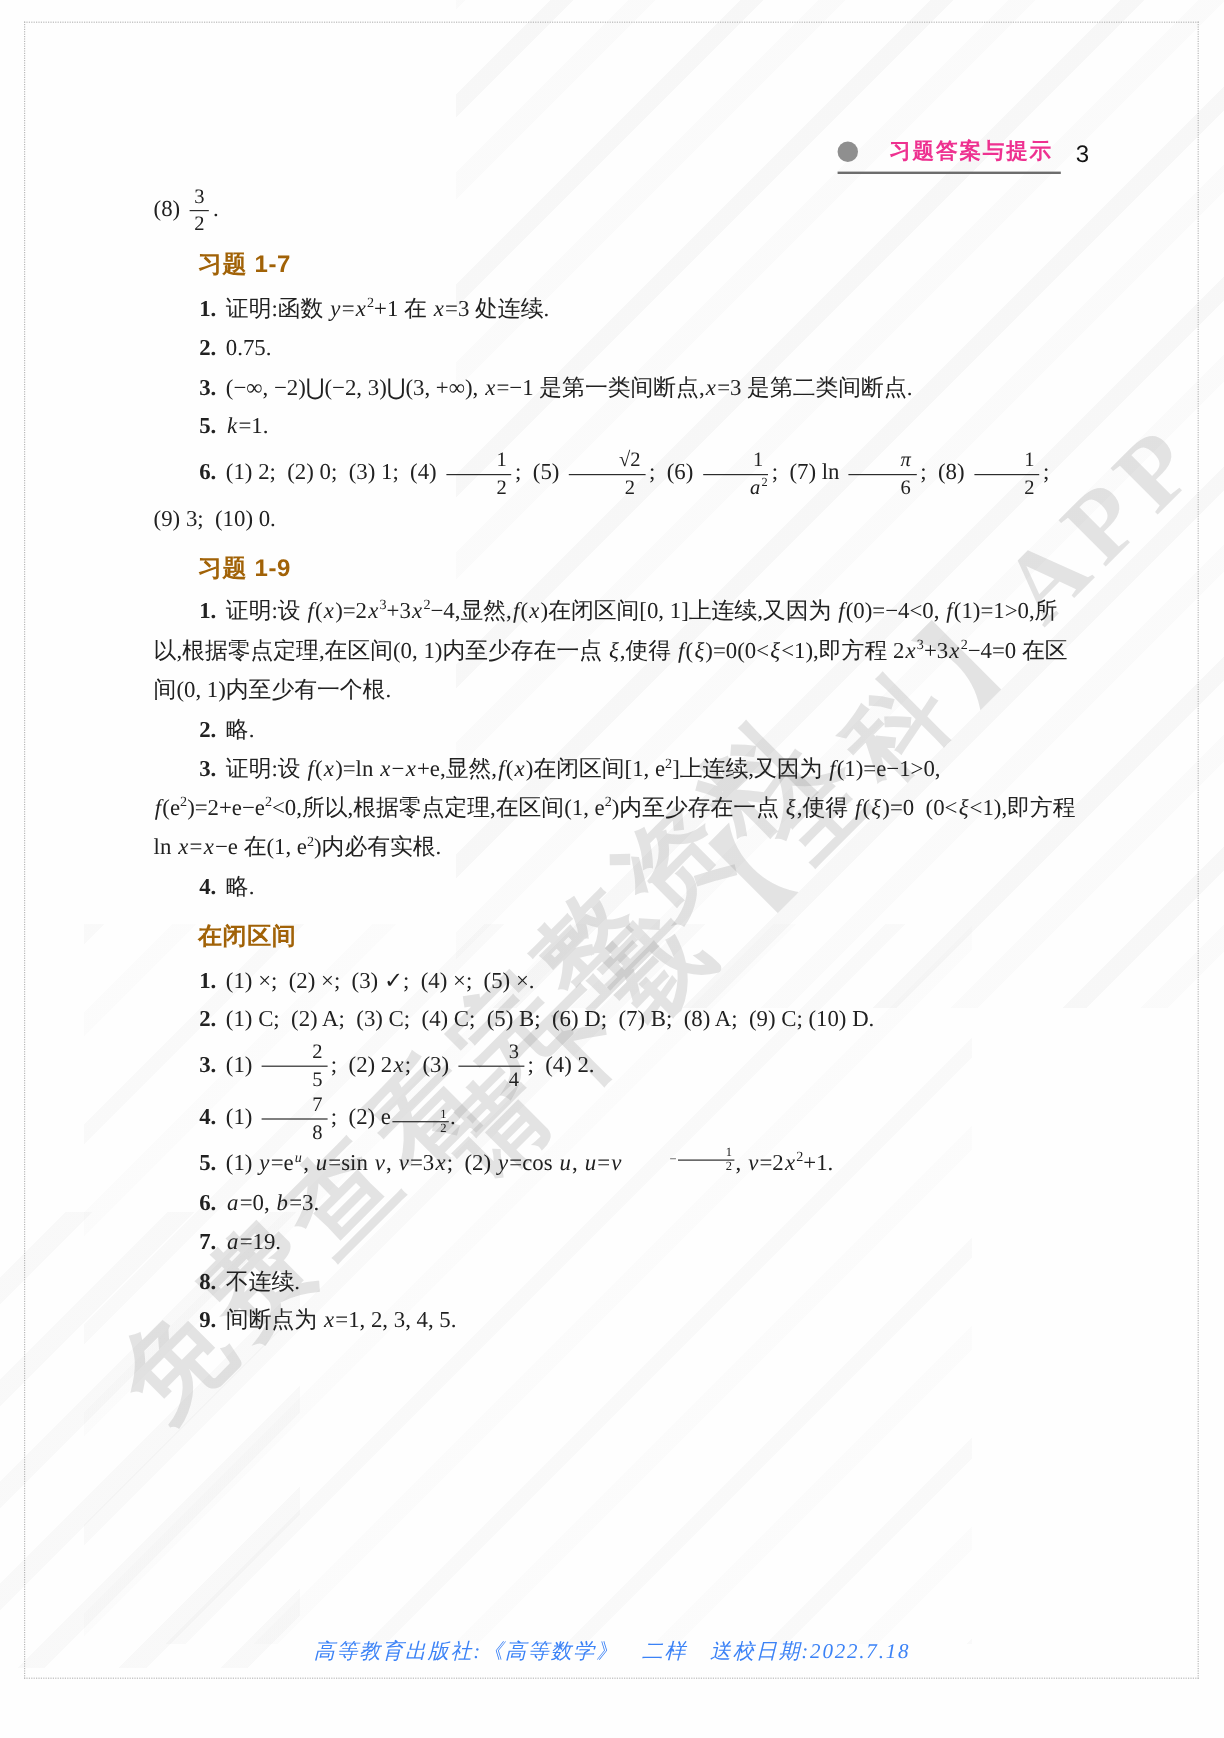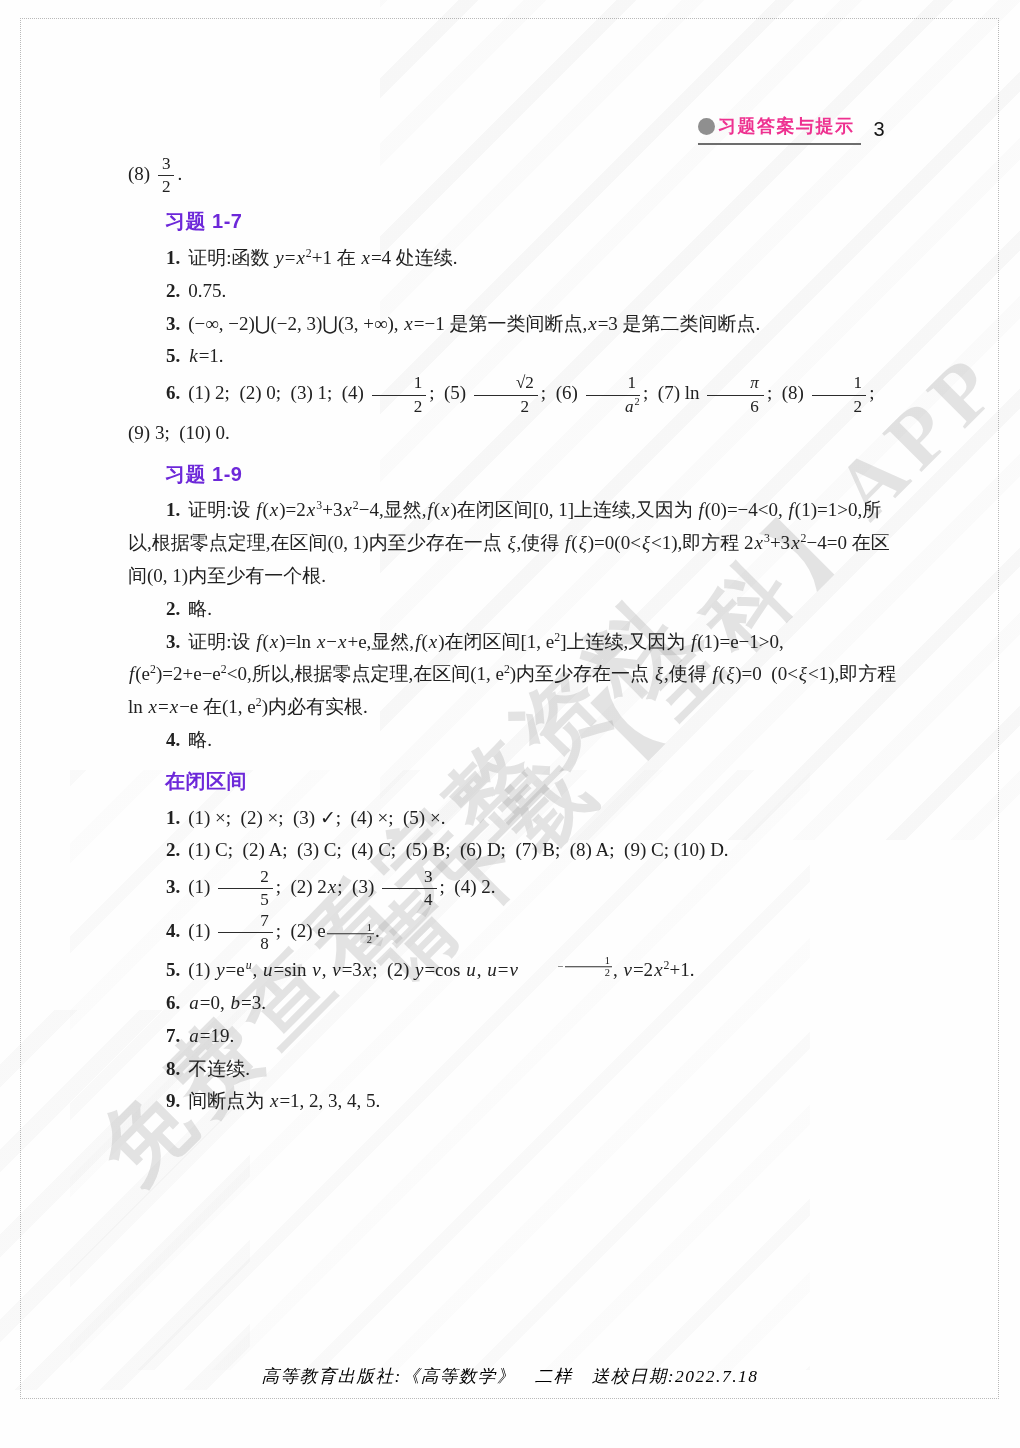--- a/index.html
+++ b/index.html
@@ -24,51 +24,51 @@
       rgba(140,140,140,0.032) 46px 62px, rgba(255,255,255,0) 62px 112px);}
   .glare-b{left:70px;top:770px;width:740px;height:600px;
     background:repeating-linear-gradient(135deg,
       rgba(130,130,130,0.04) 0 12px, rgba(255,255,255,0) 12px 52px,
       rgba(140,140,140,0.025) 52px 66px, rgba(255,255,255,0) 66px 118px);}
   .glare-c{left:-30px;top:1010px;width:280px;height:380px;
     background:repeating-linear-gradient(135deg,
       rgba(130,130,130,0.045) 0 16px, rgba(255,255,255,0) 16px 60px);}
   
   .header{position:absolute;left:698px;top:114px;display:flex;align-items:center;z-index:2;}
-  .hdr-rule{display:inline-flex;align-items:center;gap:3px;
+  .hdr-rule{display:inline-flex;align-items:center;gap:26px;
     border-bottom:2px solid #6d6d6d;padding:0 6px 5px 0;}
   .bullet{width:17px;height:17px;border-radius:50%;background:#8f8f8f;flex:0 0 auto;}
   .hdr-title{color:#ee3190;font-weight:bold;font-size:18px;letter-spacing:1.5px;
     font-family:"Liberation Sans","DejaVu Sans",sans-serif;}
   .page-num{font-size:20px;margin-left:13px;color:#141414;
     font-family:"Liberation Sans","DejaVu Sans",sans-serif;}
   
   .content{position:absolute;left:128px;top:154px;width:774px;font-size:19px;
     line-height:1.73;z-index:2;}
   .content p{margin:0;text-indent:2em;}
   .content p.cont{text-indent:0;}
-  h2.sec{color:#6d28d9;font-size:20px;font-weight:bold;margin:7px 0 3px;
+  h2.sec{color:#a16207;font-size:20px;font-weight:bold;margin:7px 0 3px;
     text-indent:1.85em;letter-spacing:0.5px;
     font-family:"Liberation Sans","DejaVu Sans",sans-serif;}
   b.num{margin-right:0.42em;}
   i.mv{font-style:italic;padding:0 1px;}
   sup{font-size:0.62em;line-height:0;}
   .frac{display:inline-flex;flex-direction:column;align-items:center;
     vertical-align:middle;font-size:0.9em;line-height:1.18;margin:0 3px;text-align:center;}
   .frac .fn{border-bottom:1.2px solid #2c2c2c;padding:0 4px 1px;}
   .frac .fd{padding-top:1px;}
   .frac sup{font-size:0.6em;}
   .supfrac{display:inline-flex;align-items:center;font-size:0.55em;line-height:1.12;
     transform:translateY(-0.55em);margin:0 1px;}
   .supfrac .sfrac{display:inline-flex;flex-direction:column;align-items:center;text-align:center;}
   .supfrac .fn{border-bottom:1px solid #2c2c2c;padding:0 2px;}
   .sfsign{margin-right:1px;}
   
   .footer{position:absolute;left:0;right:0;top:1364px;text-align:center;z-index:2;
-    font-style:italic;font-size:17.5px;letter-spacing:1.5px;color:#000000;}
+    font-style:italic;font-size:17.5px;letter-spacing:1.5px;color:#3b82f6;}
 </style>
 </head>
 <body>
 
 <div class="frame"></div>
 
 <div class="wm wm1">免费查看完整资料</div>
 <div class="wm wm2">请下载【全科】APP</div>
 <div class="glare glare-a"></div>
 <div class="glare glare-b"></div>
@@ -81,21 +81,21 @@
   </span>
   <span class="page-num">3</span>
 </div>
 
 <div class="content">
     <p class="cont"><span>(8) </span><span class="frac">
         <span class="fn"><span>3</span></span>
         <span class="fd"><span>2</span></span>
       </span><span>.</span></p>
     <h2 class="sec">习题 1-7</h2>
-    <p><b class="num">1.</b><span>证明:函数 </span><span><i class="mv">y</i></span><span>=</span><span><i class="mv">x</i></span><sup>2</sup><span>+1 在 </span><span><i class="mv">x</i></span><span>=4 处连续.</span></p>
+    <p><b class="num">1.</b><span>证明:函数 </span><span><i class="mv">y</i></span><span>=</span><span><i class="mv">x</i></span><sup>2</sup><span>+1 在 </span><span><i class="mv">x</i></span><span>=3 处连续.</span></p>
     <p><b class="num">2.</b><span>0.75.</span></p>
     <p><b class="num">3.</b><span>(−∞, −2)⋃(−2, 3)⋃(3, +∞), </span><span><i class="mv">x</i></span><span>=−1 是第一类间断点,</span><span><i class="mv">x</i></span><span>=3 是第二类间断点.</span></p>
     <p><b class="num">5.</b><span><i class="mv">k</i></span><span>=1.</span></p>
     <p><b class="num">6.</b><span>(1) 2;&nbsp; (2) 0;&nbsp; (3) 1;&nbsp; (4) </span><span class="frac">
         <span class="fn"><span>1</span></span>
         <span class="fd"><span>2</span></span>
       </span><span>;&nbsp; (5) </span><span class="frac">
         <span class="fn"><span>√2</span></span>
         <span class="fd"><span>2</span></span>
       </span><span>;&nbsp; (6) </span><span class="frac">

